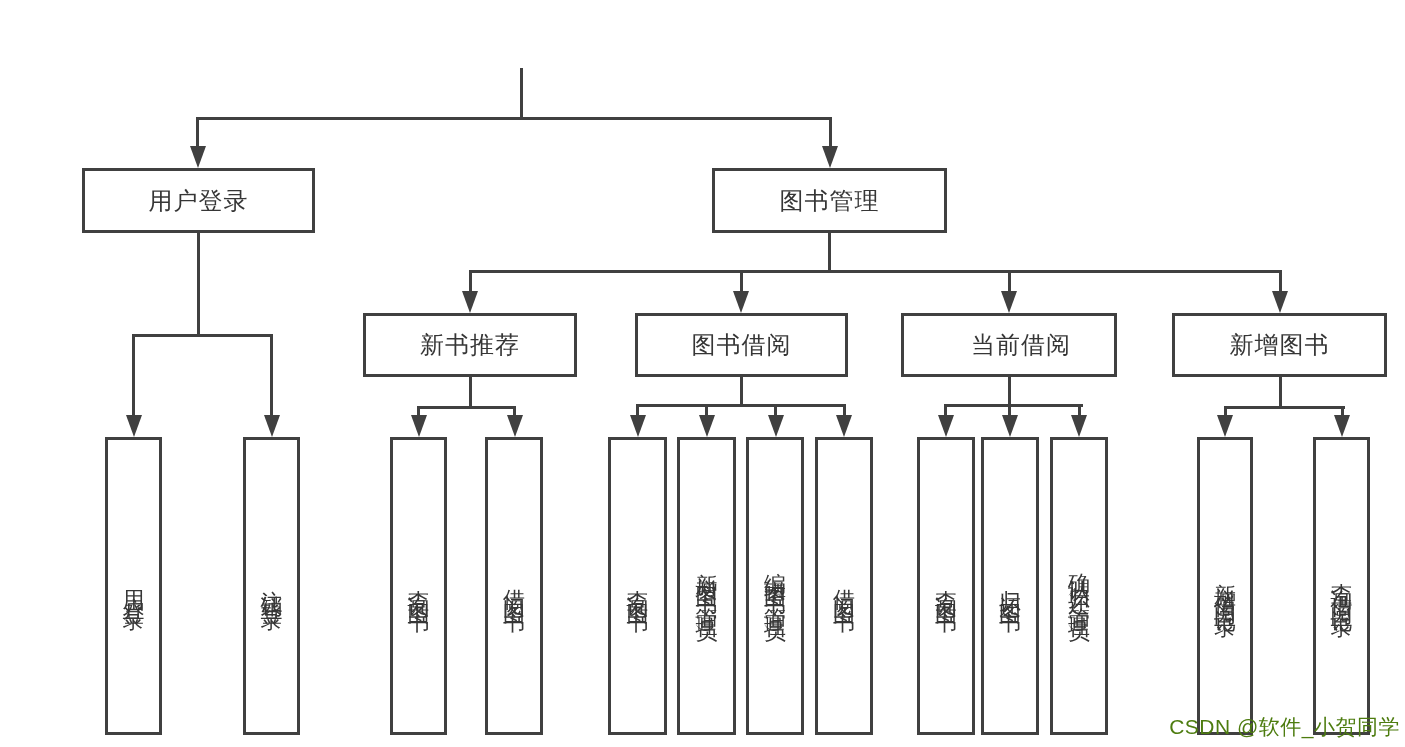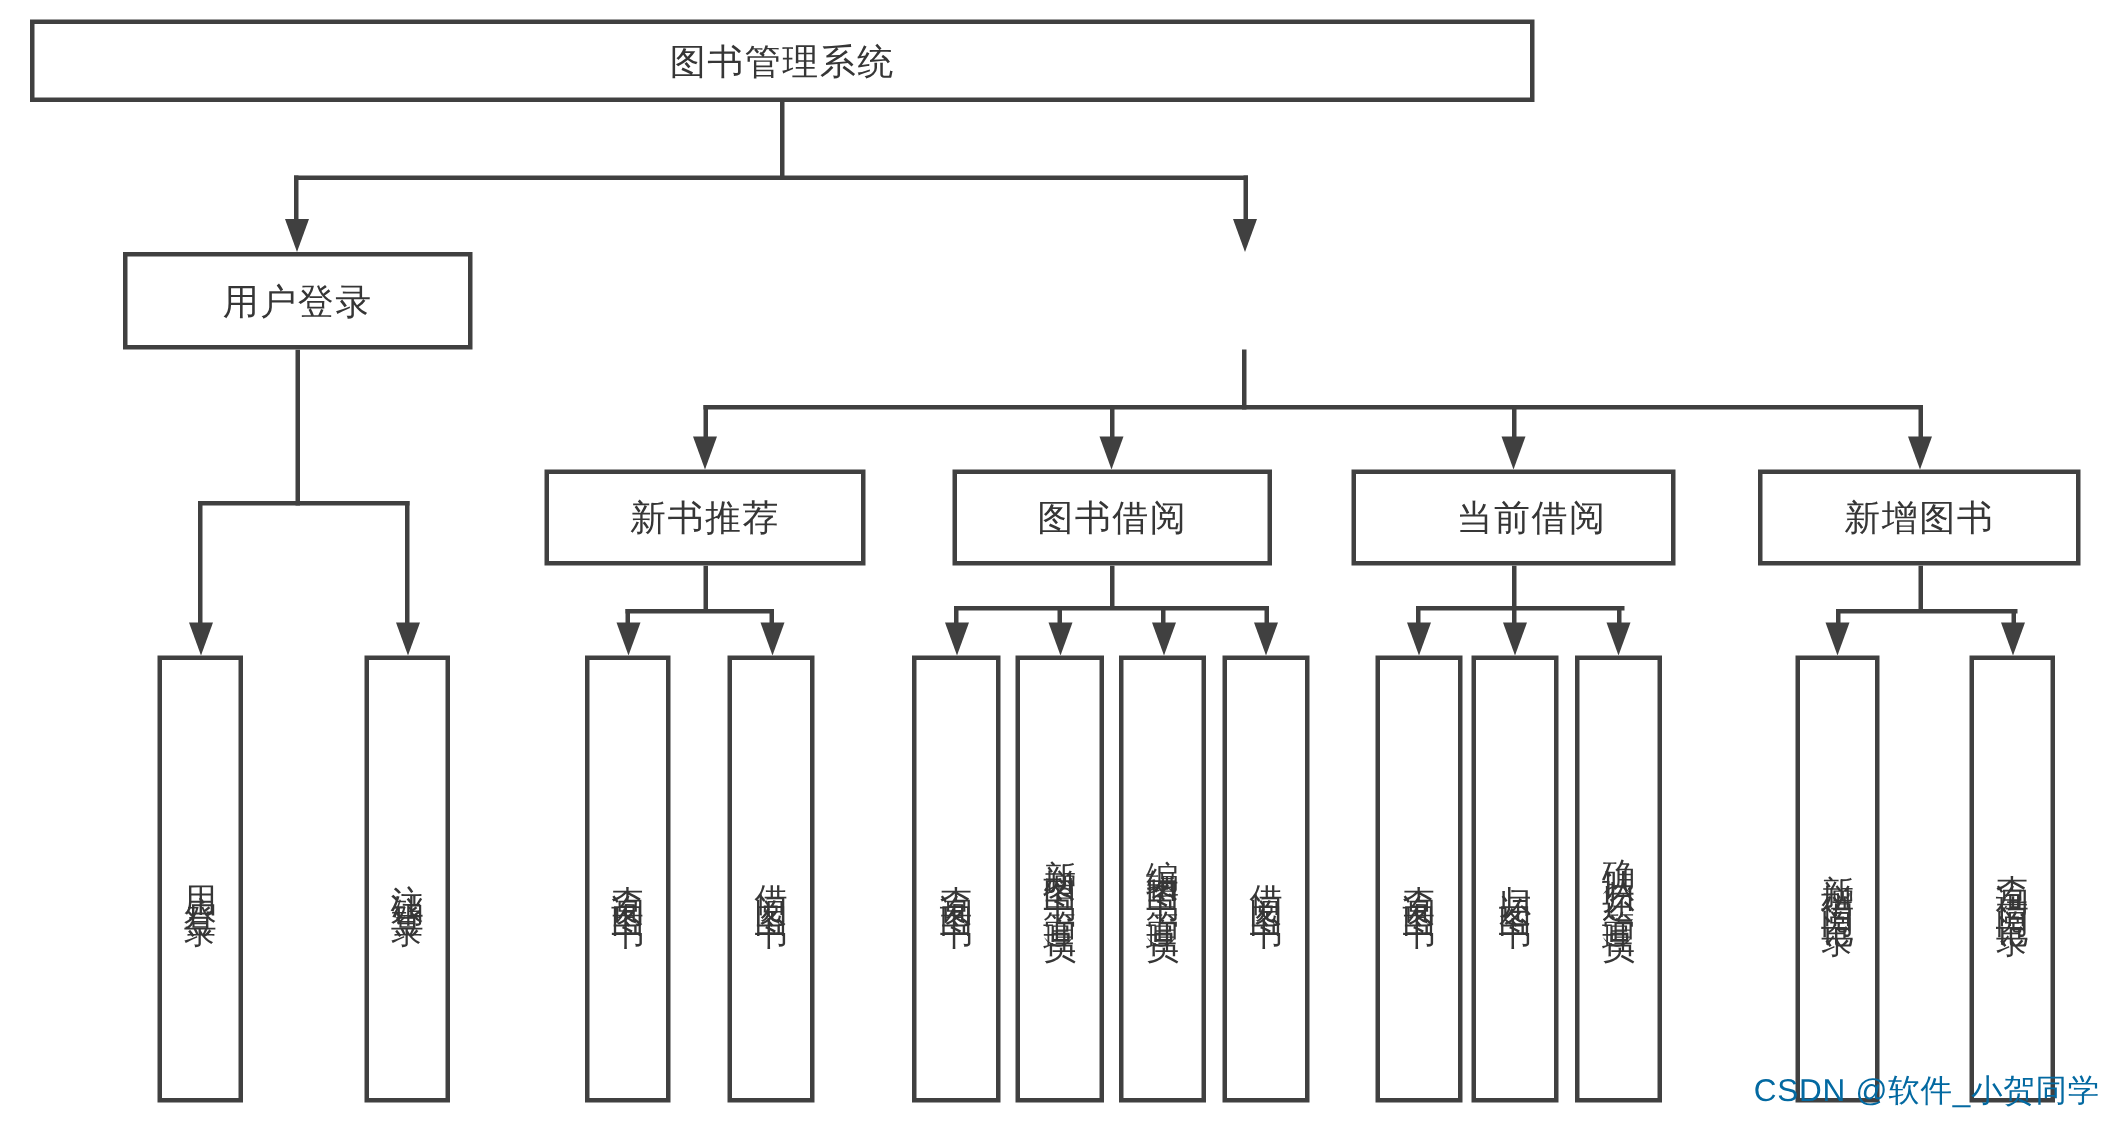--- a/index.html
+++ b/index.html
@@ -50,44 +50,44 @@
     border-left: 8px solid transparent;
     border-right: 8px solid transparent;
     border-top: 22px solid #404040;
     z-index: 1;
   }
   .watermark {
     position: absolute;
     right: 5px;
     bottom: 6px;
     font-size: 21px;
-    color: #0369a1;
+    color: #4d7c0f;
     letter-spacing: 0.5px;
     z-index: 3;
     white-space: nowrap;
   }
 </style>
 </head>
 <body>
 
 <div id="canvas">
 
-  <div class="node" style="left:20px; top:13px; width:1003px; height:55px;">
-    <span>图书管理系统</span>
-  </div>
 
   <div class="vl" style="left:520px; top:68px; height:52px;"></div>
   <div class="hl" style="left:196px; top:117px; width:636px;"></div>
   <div class="vl" style="left:196px; top:117px; height:31px;"></div>
   <div class="arrow" style="left:190px; top:146px;"></div>
   <div class="vl" style="left:829px; top:117px; height:31px;"></div>
   <div class="arrow" style="left:822px; top:146px;"></div>
 
   <div class="node" style="left:82px; top:168px; width:233px; height:65px;">
     <span>用户登录</span>
+  </div>
+  <div class="node" style="left:712px; top:168px; width:235px; height:65px;">
+    <span>图书管理</span>
   </div>
 
   <div class="vl" style="left:197px; top:233px; height:104px;"></div>
   <div class="hl" style="left:132px; top:334px; width:141px;"></div>
   <div class="vl" style="left:132px; top:334px; height:83px;"></div>
   <div class="arrow" style="left:126px; top:415px;"></div>
   <div class="vl" style="left:270px; top:334px; height:83px;"></div>
   <div class="arrow" style="left:264px; top:415px;"></div>
 
   <div class="vl" style="left:828px; top:233px; height:40px;"></div>

